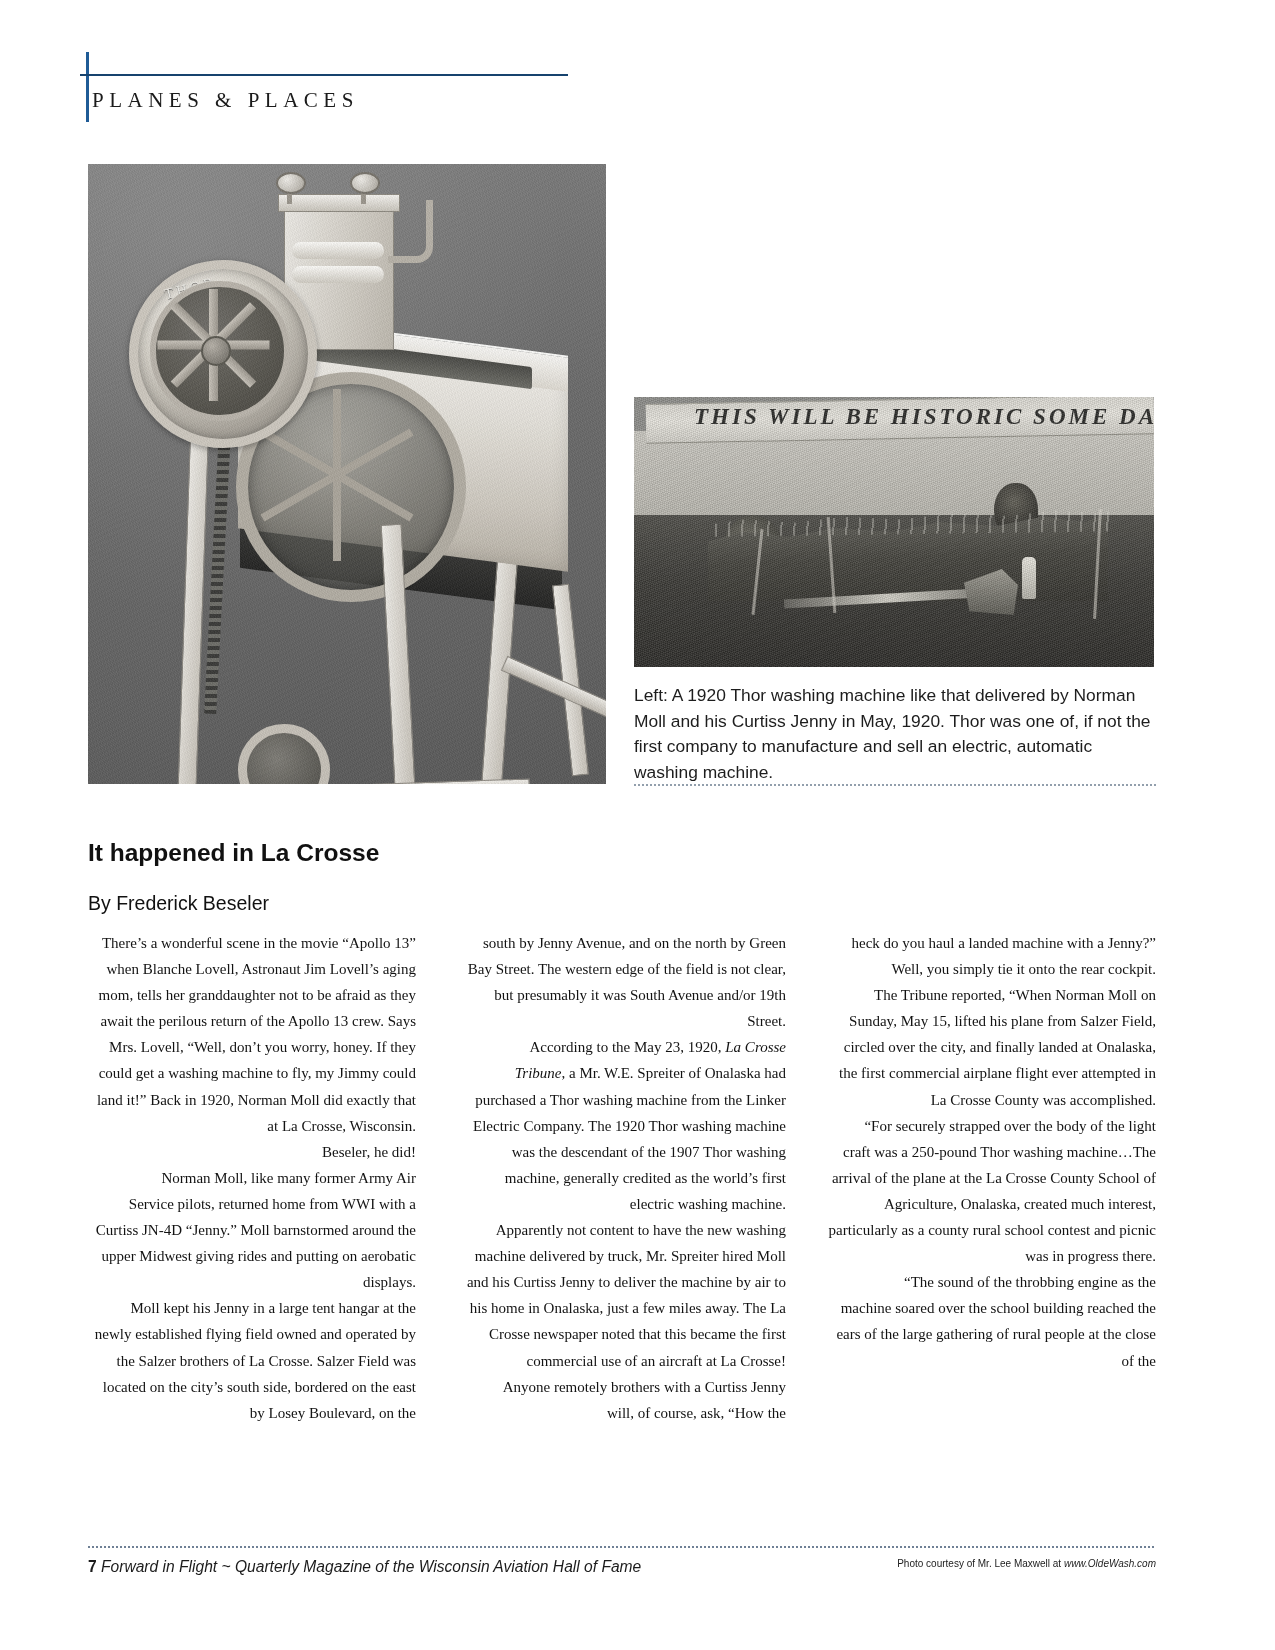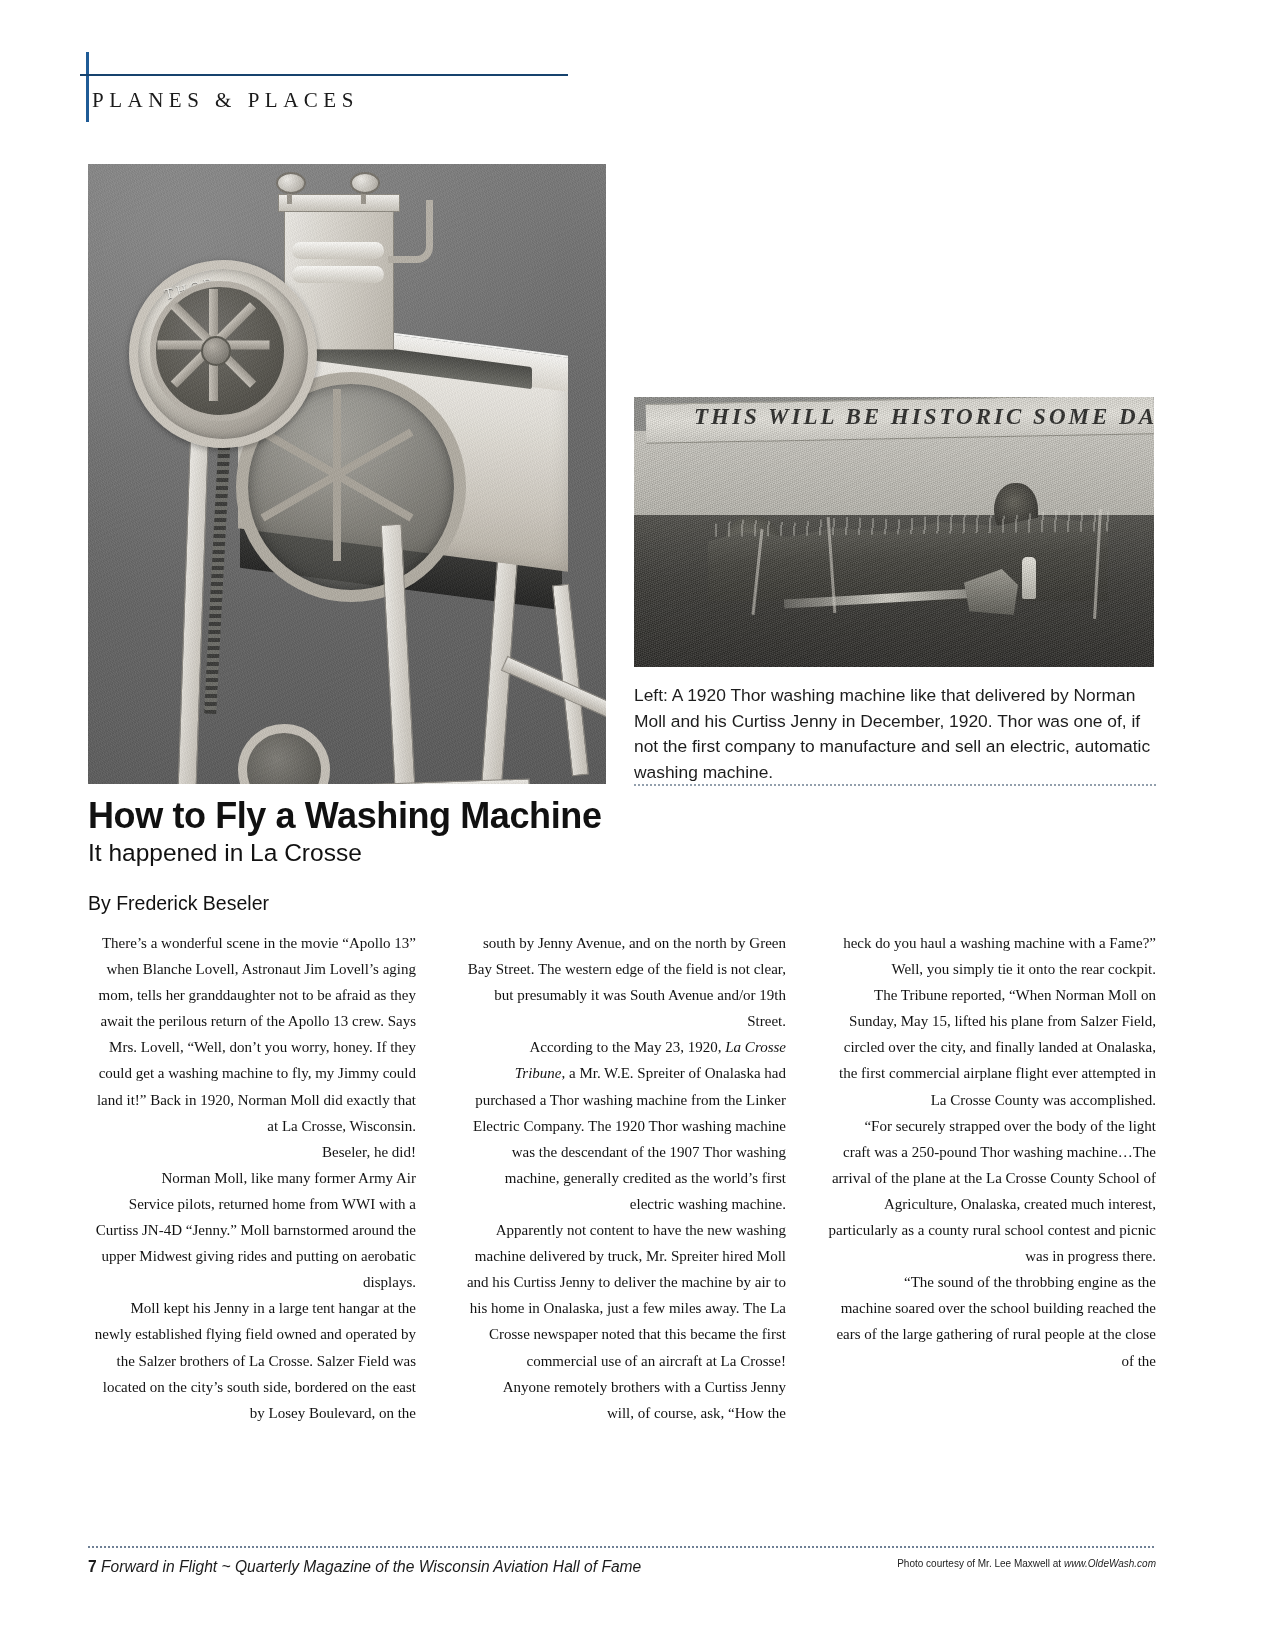--- a/index.html
+++ b/index.html
@@ -436,21 +436,21 @@
     line-height: 42px;
     letter-spacing: -0.4px;
     color: #111111;
   }
   .subhead {
     position: absolute;
     left: 74px;
     top: 838px;
     width: 700px;
     font-family: "Liberation Sans", sans-serif;
-    font-weight: 400;
+    font-weight: 700;
     font-size: 24.5px;
     line-height: 30px;
     color: #111111;
   }
   .byline {
     position: absolute;
     left: 74px;
     top: 892px;
     width: 700px;
     font-family: "Liberation Sans", sans-serif;
@@ -583,42 +583,41 @@
     <div class="ph-pole p2"></div>
     <div class="ph-pole p3"></div>
     <div class="ph-plane-wing"></div>
     <div class="ph-plane-body"></div>
     <div class="ph-figure"></div>
     <div class="ph-banner"></div>
     <div class="ph-banner-text">THIS WILL BE HISTORIC SOME DAY</div>
     <div class="ph-grain"></div>
   </div>
 
-  <div class="caption">Left: A 1920 Thor washing machine like that delivered by Norman Moll and his Curtiss Jenny in December, 1920. Thor was one of, if not the first company to manufacture and sell an electric, automatic washing machine.</div>
+  <div class="caption">Left: A 1920 Thor washing machine like that delivered by Norman Moll and his Curtiss Jenny in May, 1920. Thor was one of, if not the first company to manufacture and sell an electric, automatic washing machine.</div>
   <div class="caption-rule"></div>
 
-  <div class="headline">How to Fly a Washing Machine</div>
   <div class="subhead">It happened in La Crosse</div>
   <div class="byline">By Frederick Beseler</div>
 
   <div class="columns">
     <div class="col">
         <p>There’s a wonderful scene in the movie “Apollo 13” when Blanche Lovell, Astronaut Jim Lovell’s aging mom, tells her granddaughter not to be afraid as they await the perilous return of the Apollo 13 crew. Says Mrs. Lovell, “Well, don’t you worry, honey. If they could get a washing machine to fly, my Jimmy could land it!” Back in 1920, Norman Moll did exactly that at La Crosse, Wisconsin.</p>
         <p class="indent">Beseler, he did!</p>
         <p class="indent">Norman Moll, like many former Army Air Service pilots, returned home from WWI with a Curtiss JN-4D “Jenny.” Moll barnstormed around the upper Midwest giving rides and putting on aerobatic displays.</p>
         <p class="indent">Moll kept his Jenny in a large tent hangar at the newly established flying field owned and operated by the Salzer brothers of La Crosse. Salzer Field was located on the city’s south side, bordered on the east by Losey Boulevard, on the</p>
       </div>
     <div class="col">
         <p>south by Jenny Avenue, and on the north by Green Bay Street. The western edge of the field is not clear, but presumably it was South Avenue and/or 19th Street.</p>
         <p class="indent">According to the May 23, 1920, <i>La Crosse Tribune</i>, a Mr. W.E. Spreiter of Onalaska had purchased a Thor washing machine from the Linker Electric Company. The 1920 Thor washing machine was the descendant of the 1907 Thor washing machine, generally credited as the world’s first electric washing machine.</p>
         <p class="indent">Apparently not content to have the new washing machine delivered by truck, Mr. Spreiter hired Moll and his Curtiss Jenny to deliver the machine by air to his home in Onalaska, just a few miles away. The La Crosse newspaper noted that this became the first commercial use of an aircraft at La Crosse!</p>
         <p class="indent">Anyone remotely brothers with a Curtiss Jenny will, of course, ask, “How the</p>
       </div>
     <div class="col">
-        <p>heck do you haul a washing machine with a Fame?”</p>
+        <p>heck do you haul a landed machine with a Jenny?”</p>
         <p class="indent">Well, you simply tie it onto the rear cockpit.</p>
         <p class="indent">The Tribune reported, “When Norman Moll on Sunday, May 15, lifted his plane from Salzer Field, circled over the city, and finally landed at Onalaska, the first commercial airplane flight ever attempted in La Crosse County was accomplished.</p>
         <p class="indent">“For securely strapped over the body of the light craft was a 250-pound Thor washing machine…The arrival of the plane at the La Crosse County School of Agriculture, Onalaska, created much interest, particularly as a county rural school contest and picnic was in progress there.</p>
         <p class="indent">“The sound of the throbbing engine as the machine soared over the school building reached the ears of the large gathering of rural people at the close of the</p>
       </div>
   </div>
 
   <div class="footer-rule"></div>
   <div class="footer-left"><b>7</b><span> Forward in Flight ~ Quarterly Magazine of the Wisconsin Aviation Hall of Fame</span></div>
   <div class="footer-right"><span>Photo courtesy of Mr. Lee Maxwell at </span><i>www.OldeWash.com</i></div>

